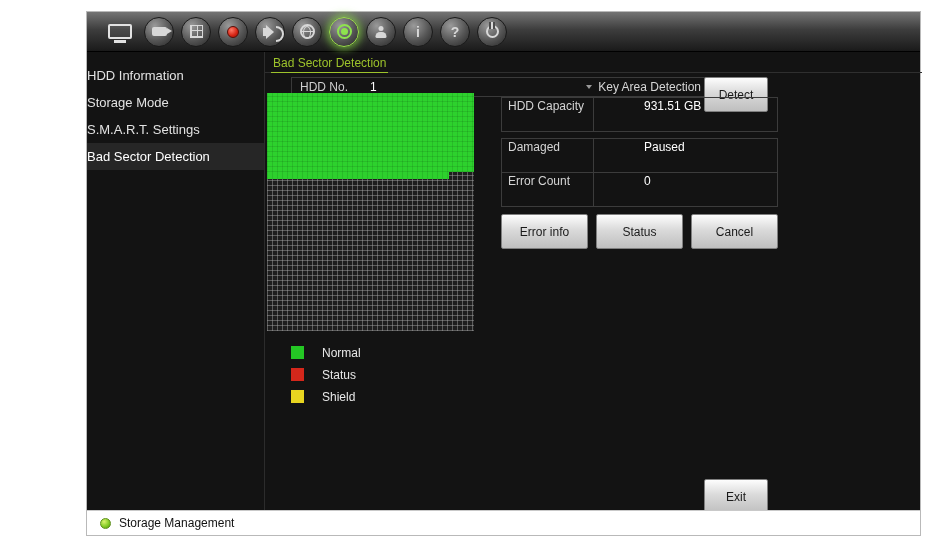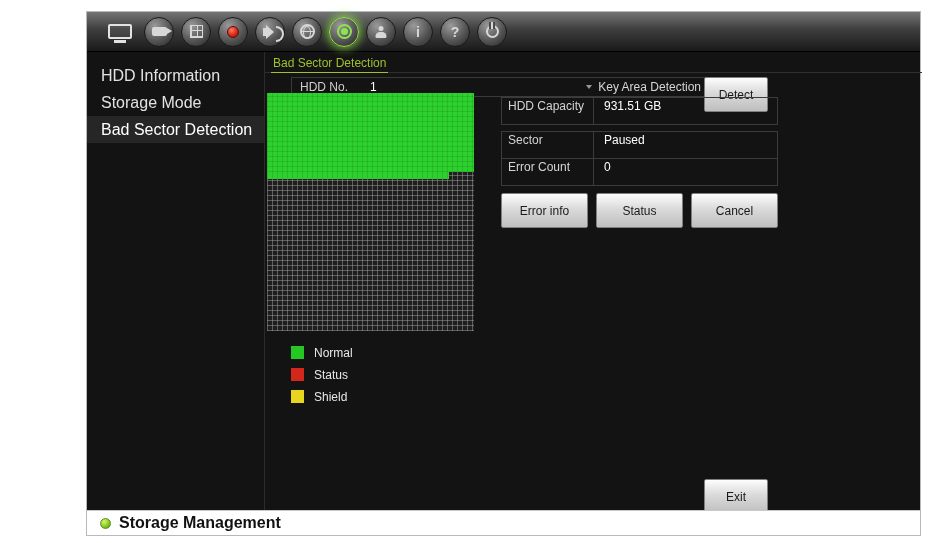--- a/index.html
+++ b/index.html
@@ -42,21 +42,21 @@
   .g-user { width:12px; height:12px; }
   .g-user::before { content:""; position:absolute; left:50%; transform:translateX(-50%); top:0; width:5px; height:5px; background:#d8d8d8; border-radius:50%; }
   .g-user::after { content:""; position:absolute; left:50%; transform:translateX(-50%); bottom:0; width:11px; height:6px; background:#d8d8d8; border-radius:6px 6px 2px 2px; }
   .g-letter { color:#d8d8d8; font-size:14px; font-weight:bold; line-height:1; }
   .g-power { width:13px; height:13px; border:2px solid #d8d8d8; border-radius:50%; }
   .g-power::before { content:""; position:absolute; left:50%; transform:translateX(-50%); top:-5px; width:2px; height:7px;
     background:#d8d8d8; border-left:2px solid #4b4b4b; border-right:2px solid #4b4b4b; }
 
   
   .sidebar { position:absolute; left:0; top:40px; width:178px; height:460px; border-right:1px solid #2c2c2c; padding-top:10px; }
-  .side-item { height:27px; line-height:27px; padding-left:14px; font-size:16px; color:#e2e2e2; cursor:pointer; white-space:nowrap; }
+  .side-item { height:27px; line-height:27px; font-size:13px; color:#e2e2e2; cursor:pointer; white-space:nowrap; }
   .side-item.active { background:#262626; color:#ffffff; }
 
   
   .content { position:absolute; left:178px; top:40px; width:657px; height:460px; }
   .tab-strip { height:21px; border-bottom:1px solid #2f2f2f; padding-left:6px; }
   .tab-title { display:inline-block; padding:4px 2px 2px; font-size:12px; color:#9dc32b; border-bottom:1px solid #9dc32b; }
 
   .hdd-row { position:absolute; left:2px; top:25px; width:429px; height:20px; border:1px solid #3a3a3a;
     display:flex; align-items:center; font-size:12px; color:#d6d6d6;margin-left:24px; }
   .hdd-row .lab { width:78px; padding-left:8px; color:#cfcfcf; }
@@ -75,37 +75,37 @@
                      repeating-linear-gradient(90deg, rgba(170,170,170,.45) 0 1px, transparent 1px 5px); }
   .scan-fill { position:absolute; left:0; top:0; width:100%; background:#2dd12d;
     background-image:repeating-linear-gradient(0deg, rgba(0,0,0,.10) 0 1px, transparent 1px 5px),
                      repeating-linear-gradient(90deg, rgba(0,0,0,.10) 0 1px, transparent 1px 5px); }
   .scan-partial { position:absolute; left:0; background:#2dd12d;
     background-image:repeating-linear-gradient(90deg, rgba(0,0,0,.10) 0 1px, transparent 1px 5px); }
 
   .info-table { position:absolute; left:236px; top:45px; width:277px; font-size:12px; }
   .igroup { border-top:1px solid #3c3c3c; }
   .igroup + .igroup { margin-top:6px; }
-  .irow { display:flex; height:27px; line-height:16px; border:1px solid #3c3c3c; border-top:none; color:#ffffff; }
+  .irow { display:flex; height:34px; line-height:16px; border:1px solid #3c3c3c; border-top:none; color:#ffffff;gap:40px; }
   .ilabel { width:92px; padding-left:6px; border-right:1px solid #3c3c3c; color:#d4d4d4; }
   .ivalue { padding-left:10px;text-align:center; }
   .action-row { display:flex; gap:8px; margin-top:7px; }
   .action-row .btn { flex:1; }
 
   .legend { position:absolute; left:26px; top:294px; }
-  .legend-item { display:flex; align-items:center; gap:10px; height:13px; margin-bottom:9px; }
+  .legend-item { display:flex; align-items:center; gap:18px; height:13px; margin-bottom:9px; }
   .swatch { width:13px; height:13px; }
   .legend-label { font-size:12px; color:#e8e8e8; }
 
   
   .statusbar { position:absolute; left:0; bottom:0; width:100%; height:25px; background:#ffffff;
     border-top:1px solid #c9c9c9; display:flex; align-items:center; gap:8px; padding-left:13px; }
   .status-dot { width:11px; height:11px; border-radius:50%;
     background:radial-gradient(circle at 35% 30%, #d9f36e, #7ec820 60%, #4e8f12); border:1px solid #5d8f1a; }
-  .status-label { font-size:16px; font-weight:bold; color:#111111; }
+  .status-label { font-size:12px; font-weight:normal; color:#111111; }
 </style>
 </head>
 <body>
 
 <div class="window">
 
   <div class="toolbar">
     <div class="tb-icon flat">
         <span class="g g-display"></span>
       </div>
@@ -137,20 +137,21 @@
         <span class="g g-letter">?</span>
       </div>
     <div class="tb-icon">
         <span class="g g-power"></span>
       </div>
   </div>
 
   <div class="sidebar">
     <div class="side-item">HDD Information</div>
     <div class="side-item">Storage Mode</div>
+    <div class="side-item">S.M.A.R.T. Settings</div>
     <div class="side-item active">Bad Sector Detection</div>
   </div>
 
   <div class="content">
 
     <div class="tab-strip">
       <span class="tab-title">Bad Sector Detection</span>
     </div>
 
     <div class="hdd-row">
@@ -172,21 +173,21 @@
 
     <div class="info-table">
       <div class="igroup">
         <div class="irow">
           <span class="ilabel">HDD Capacity</span>
           <span class="ivalue">931.51 GB</span>
         </div>
       </div>
       <div class="igroup">
         <div class="irow">
-          <span class="ilabel">Sector</span>
+          <span class="ilabel">Damaged</span>
           <span class="ivalue">Paused</span>
         </div>
         <div class="irow">
           <span class="ilabel">Error Count</span>
           <span class="ivalue">0</span>
         </div>
       </div>
       <div class="action-row">
         <button class="btn">Error info</button>
         <button class="btn">Status</button>

